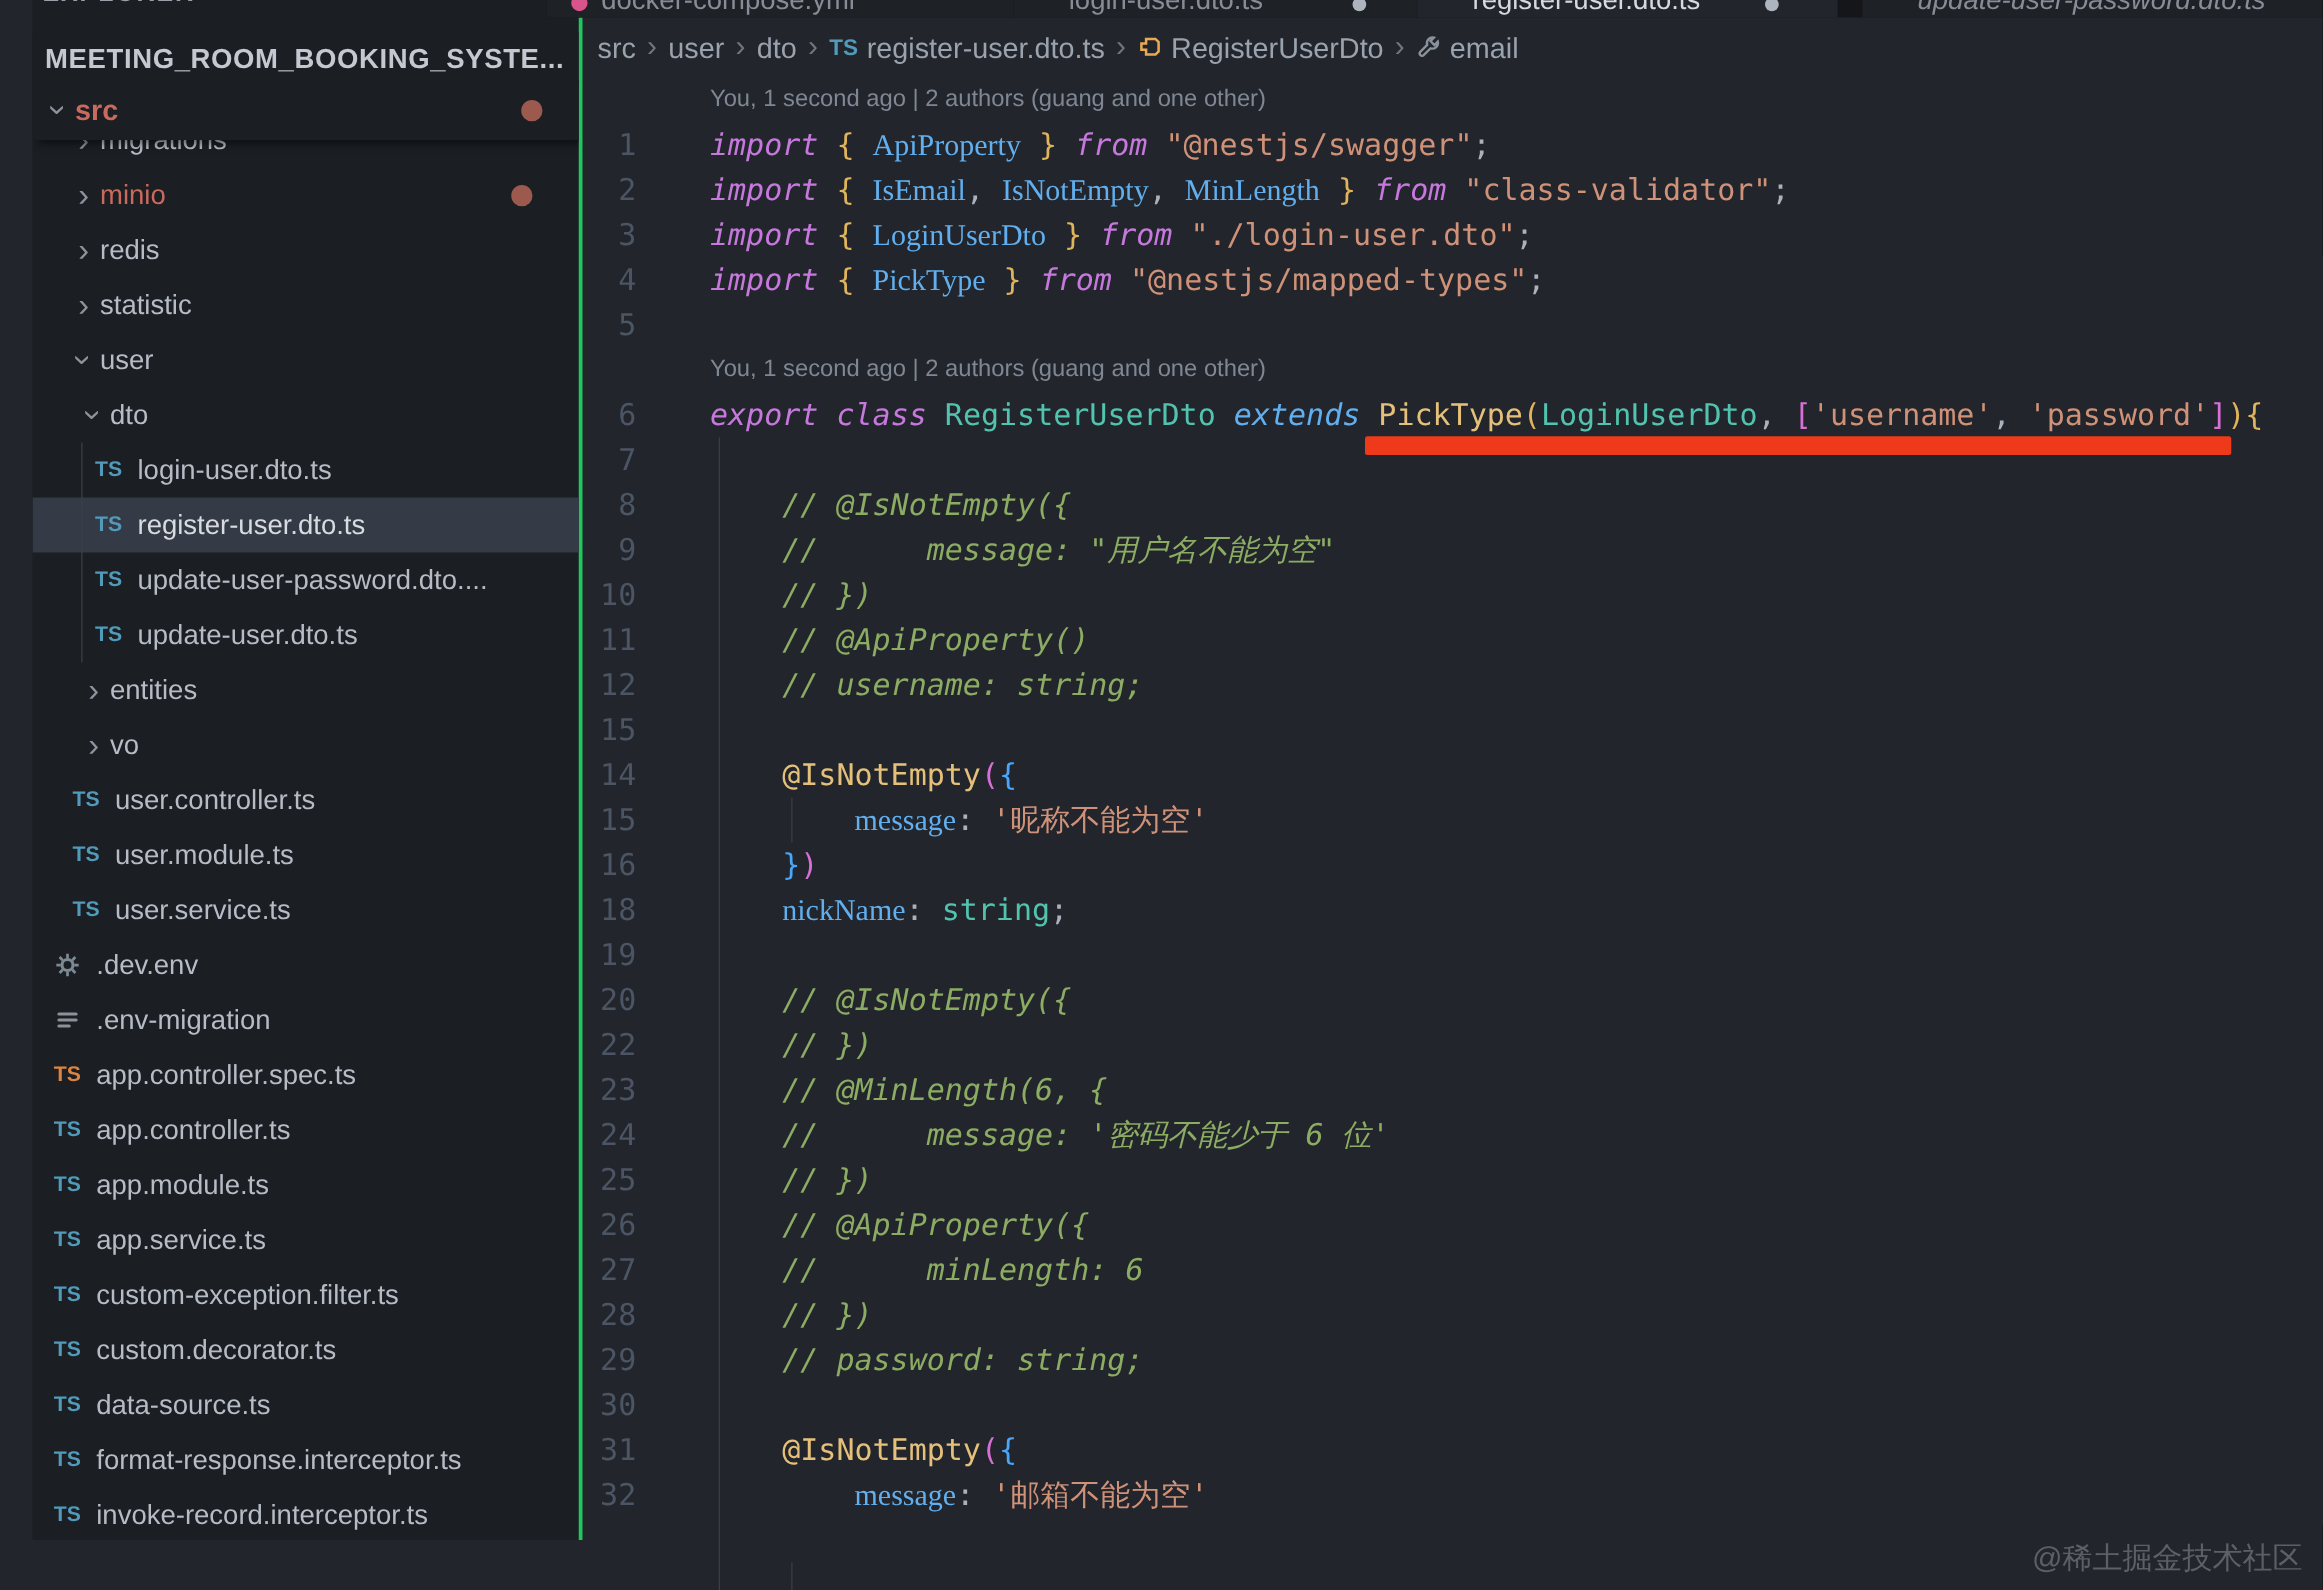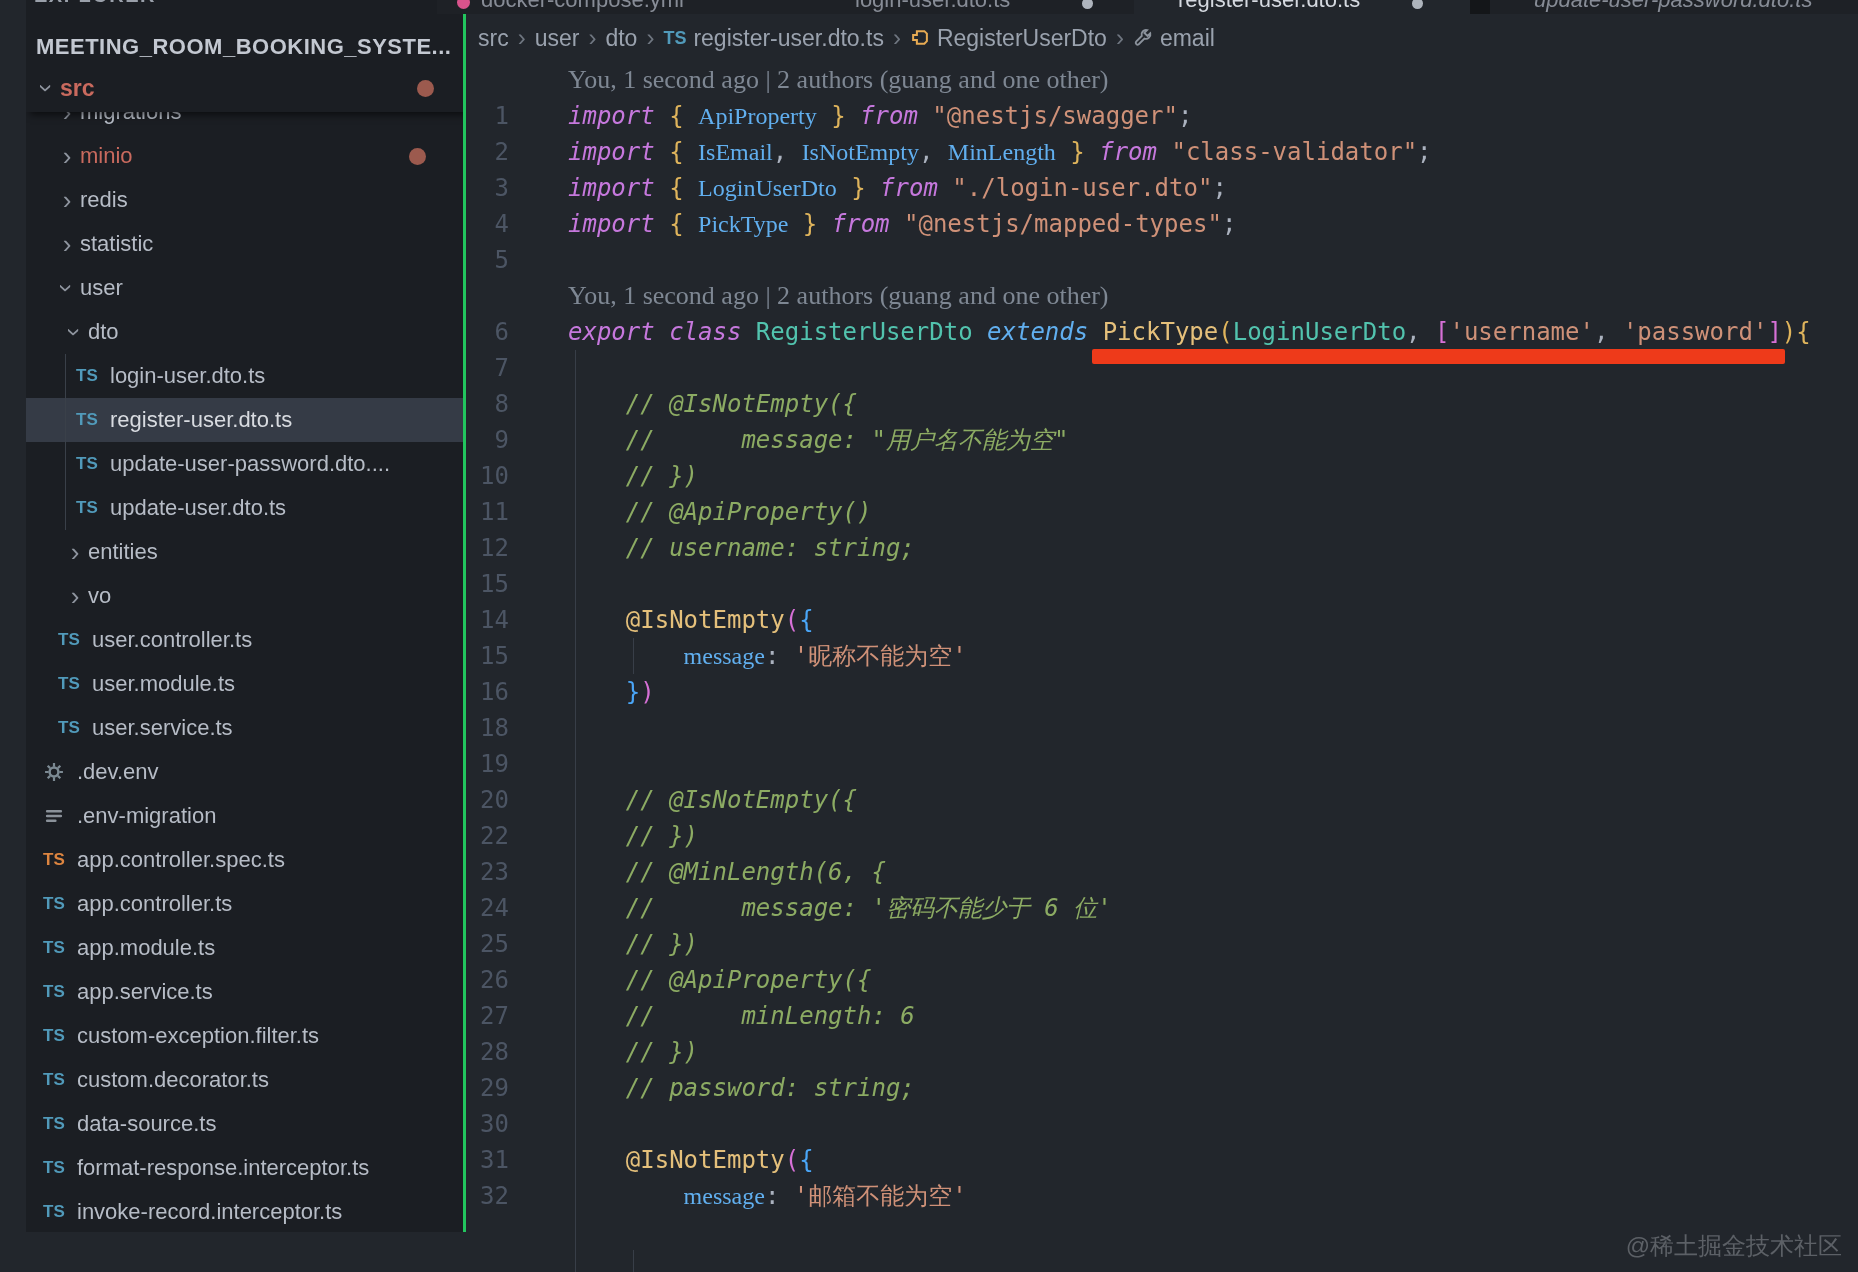--- a/index.html
+++ b/index.html
@@ -52,21 +52,21 @@
   .bc-ico{margin-right:7px;display:inline-flex;align-items:center;}
   .bc-ico .ts-badge{font-size:18px;}
   
   #code{position:absolute;left:0;top:62px;width:1421px;height:1210px;overflow:hidden;
         font-family:"DejaVu Sans Mono",monospace;font-size:24px;}
   .crow{height:36px;display:flex;align-items:center;white-space:pre;}
   .lnum{flex:0 0 76px;width:76px;padding-right:4px;box-sizing:border-box;text-align:right;
         color:var(--c-lineNum,#4c5564);font-size:24px;}
   .ctext{padding-left:55px;}
   .clens{height:36px;display:flex;align-items:center;padding-left:131px;
-         font-family:Liberation Serif, serif;font-size:26px;color:var(--c-codelens,#7e8793);}
+         font-family:Liberation Sans, sans-serif;font-size:19px;color:var(--c-codelens,#7e8793);}
   .t-kw{color:var(--c-kw,#c678dd);font-style:italic;}
   .t-ext{color:var(--c-id,#61afef);font-style:italic;}
   .t-id{color:var(--c-id,#61afef);font-family:Liberation Serif, serif;}
   .t-type{color:var(--c-type,#52c3ae);}
   .t-fn{color:var(--c-fn,#e5c07b);}
   .t-str{color:var(--c-str,#cf9178);}
   .t-cmt{color:var(--c-cmt,#8cab63);font-style:italic;}
   .t-pun{color:var(--c-pun,#abb2bf);}
   .t-b1{color:var(--c-b1,#dfb45c);}
   .t-b2{color:var(--c-b2,#d670d6);}
@@ -316,21 +316,21 @@
         <div class="crow"><span class="lnum">7</span><span class="ctext"></span></div>
         <div class="crow"><span class="lnum">8</span><span class="ctext"><span class="t-cmt">    // @IsNotEmpty({</span></span></div>
         <div class="crow"><span class="lnum">9</span><span class="ctext"><span class="t-cmt">    //      message: "用户名不能为空"</span></span></div>
         <div class="crow"><span class="lnum">10</span><span class="ctext"><span class="t-cmt">    // })</span></span></div>
         <div class="crow"><span class="lnum">11</span><span class="ctext"><span class="t-cmt">    // @ApiProperty()</span></span></div>
         <div class="crow"><span class="lnum">12</span><span class="ctext"><span class="t-cmt">    // username: string;</span></span></div>
         <div class="crow"><span class="lnum">15</span><span class="ctext"></span></div>
         <div class="crow"><span class="lnum">14</span><span class="ctext"><span class="t-pun">    </span><span class="t-fn">@IsNotEmpty</span><span class="t-b2">(</span><span class="t-b3">{</span></span></div>
         <div class="crow"><span class="lnum">15</span><span class="ctext"><span class="t-pun">        </span><span class="t-id">message</span><span class="t-pun">: </span><span class="t-str">'昵称不能为空'</span></span></div>
         <div class="crow"><span class="lnum">16</span><span class="ctext"><span class="t-pun">    </span><span class="t-b3">}</span><span class="t-b2">)</span></span></div>
-        <div class="crow"><span class="lnum">18</span></div>
+        <div class="crow"><span class="lnum">18</span><span class="ctext"><span class="t-pun">    </span><span class="t-id">nickName</span><span class="t-pun">: </span><span class="t-type">string</span><span class="t-pun">;</span></span></div>
         <div class="crow"><span class="lnum">19</span><span class="ctext"></span></div>
         <div class="crow"><span class="lnum">20</span><span class="ctext"><span class="t-cmt">    // @IsNotEmpty({</span></span></div>
         <div class="crow"><span class="lnum">22</span><span class="ctext"><span class="t-cmt">    // })</span></span></div>
         <div class="crow"><span class="lnum">23</span><span class="ctext"><span class="t-cmt">    // @MinLength(6, {</span></span></div>
         <div class="crow"><span class="lnum">24</span><span class="ctext"><span class="t-cmt">    //      message: '密码不能少于 6 位'</span></span></div>
         <div class="crow"><span class="lnum">25</span><span class="ctext"><span class="t-cmt">    // })</span></span></div>
         <div class="crow"><span class="lnum">26</span><span class="ctext"><span class="t-cmt">    // @ApiProperty({</span></span></div>
         <div class="crow"><span class="lnum">27</span><span class="ctext"><span class="t-cmt">    //      minLength: 6</span></span></div>
         <div class="crow"><span class="lnum">28</span><span class="ctext"><span class="t-cmt">    // })</span></span></div>
         <div class="crow"><span class="lnum">29</span><span class="ctext"><span class="t-cmt">    // password: string;</span></span></div>

